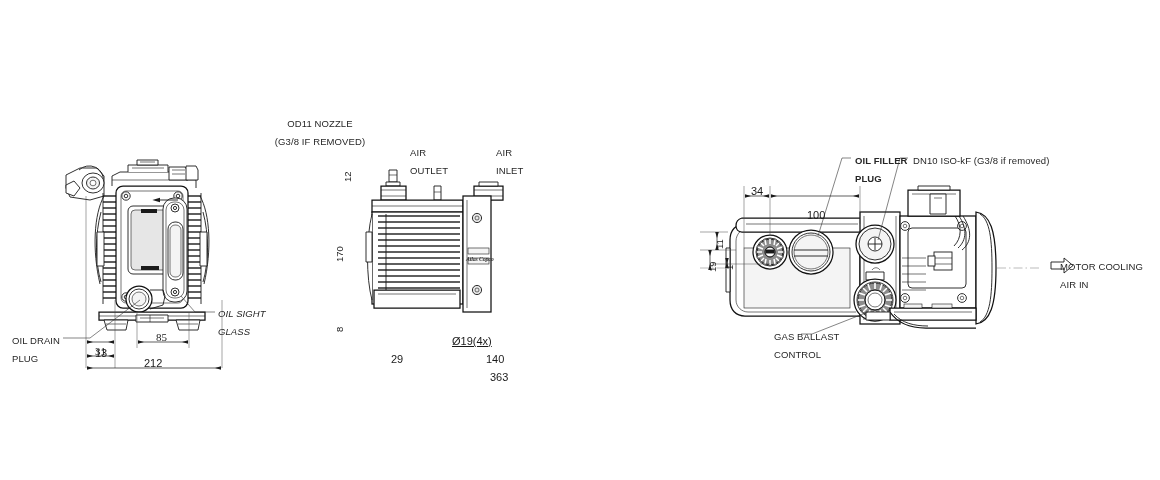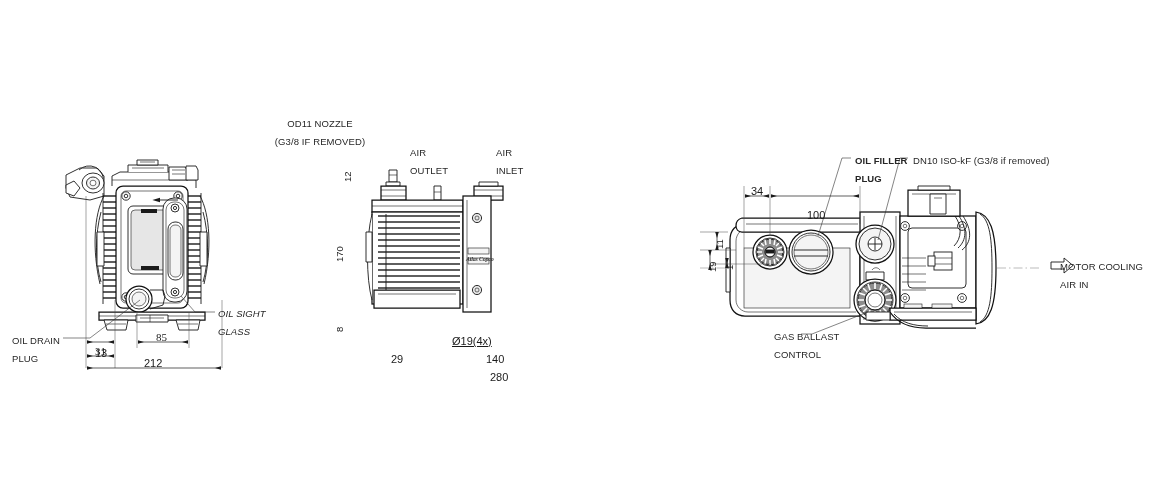--- a/index.html
+++ b/index.html
@@ -353,21 +353,21 @@
     <path class="med wf" d="M484,144 L484,156 L480,156 L486,164 L492,156 L488,156 L488,144 Z">
   </path></g>
 
 
 <div class="dimv" style="left:342px;top:182px;">12</div>
 <div class="dimv" style="left:334px;top:262px;">170</div>
 <div class="dimv" style="left:334px;top:332px;">8</div>
 <div class="dim" style="left:452px;top:336px;text-decoration:underline;">Ø19(4x)</div>
 <div class="dim" style="left:391px;top:354px;">29</div>
 <div class="dim" style="left:486px;top:354px;">140</div>
-<div class="dim" style="left:490px;top:372px;">280</div>
+<div class="dim" style="left:490px;top:372px;">363</div>
 
 <div class="lbl" style="left:274px;top:115px;text-align:center;width:92px;">OD11 NOZZLE
 (G3/8 IF REMOVED)</div>
 <div class="lbl" style="left:410px;top:144px;">AIR
 OUTLET</div>
 <div class="lbl" style="left:496px;top:144px;">AIR
 INLET</div>
 <div class="logo" style="left:466px;top:256px;">Atlas Copco</div>
 
 

